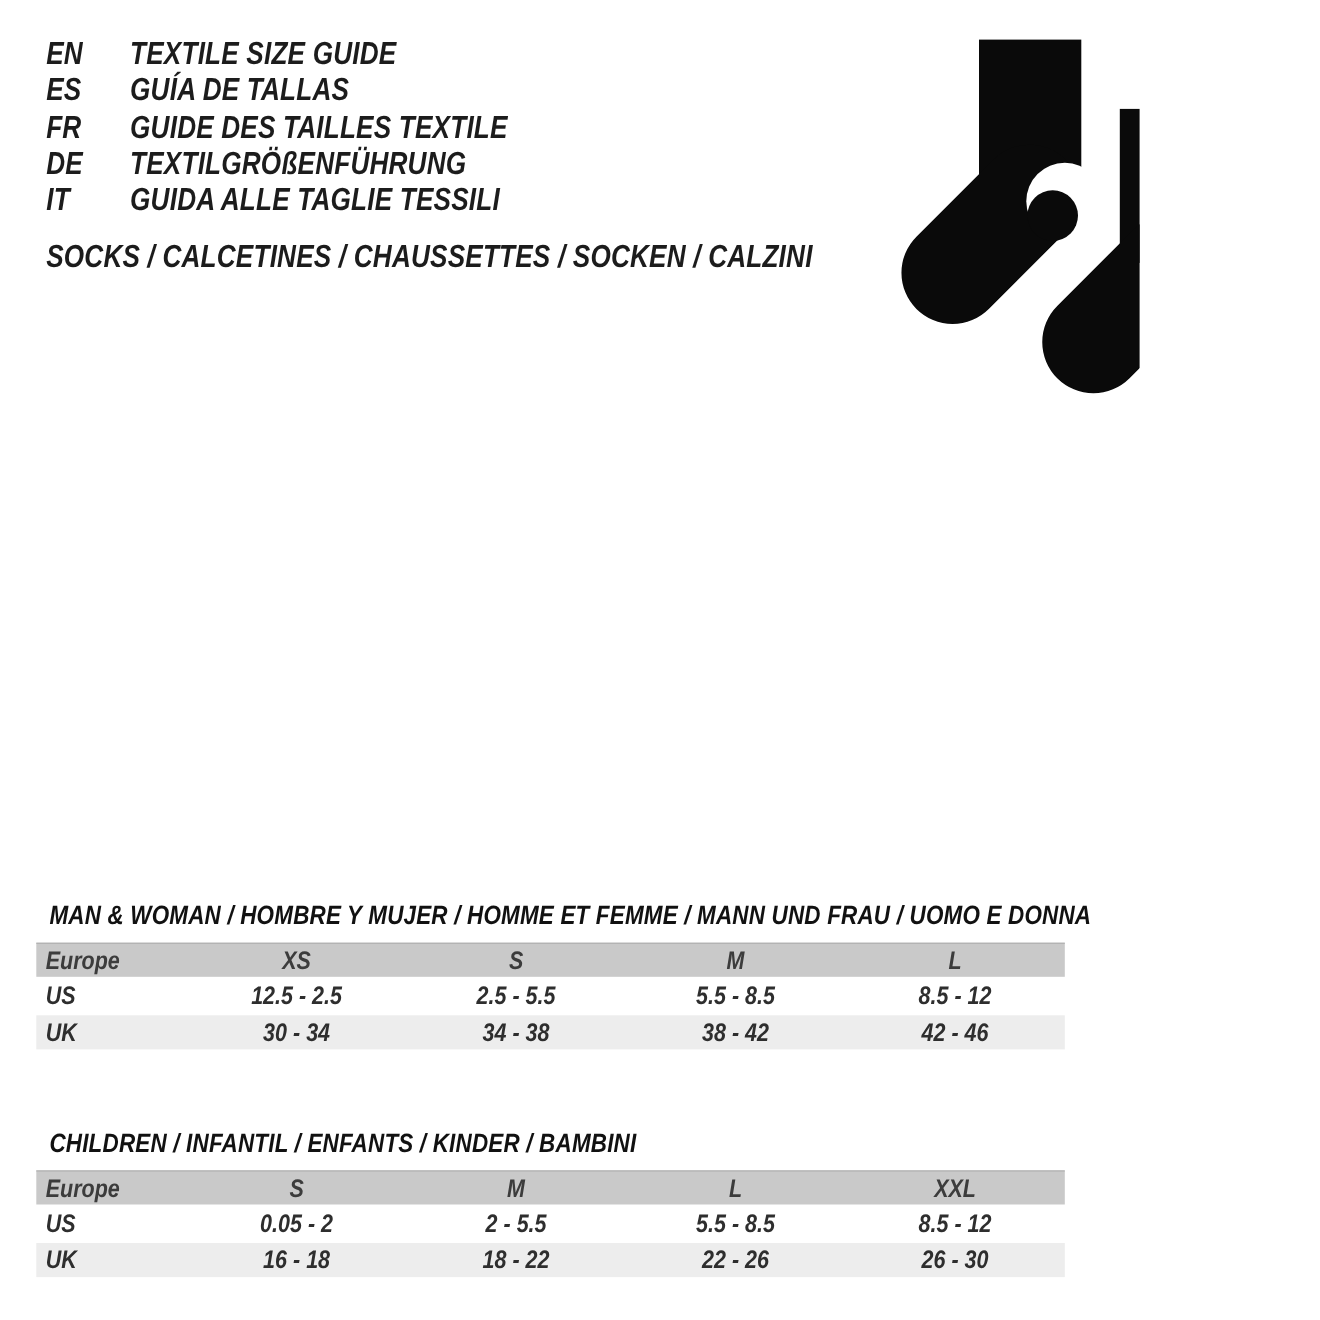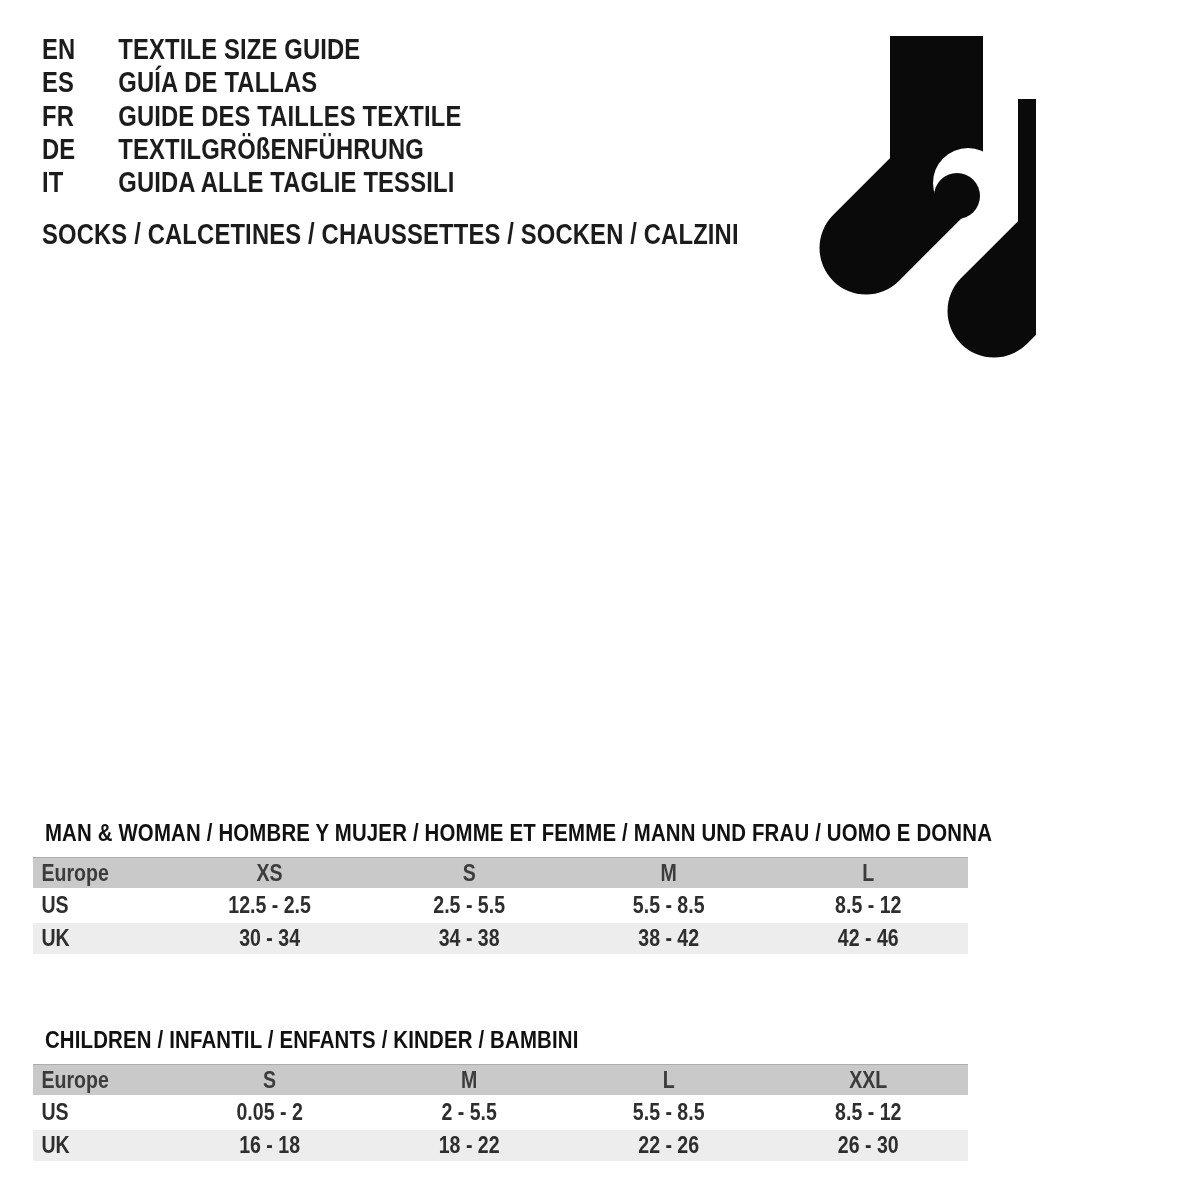--- a/index.html
+++ b/index.html
@@ -7,20 +7,21 @@
     font-family: "Liberation Sans", "DejaVu Sans", sans-serif;
     background: #ffffff;
   }
   .page {
     position: relative;
     width: 1036px;
     height: 1200px;
     background: var(--page-bg, #ffffff);
     overflow: hidden;
     color: var(--text, #1c1c1c);
+    font-style: italic;
   }
   
   .langs {
     position: absolute;
     left: 42px;
     top: 33px;
     width: 640px;
     transform: scaleX(0.82);
     transform-origin: 0 0;
     font-weight: 700;

